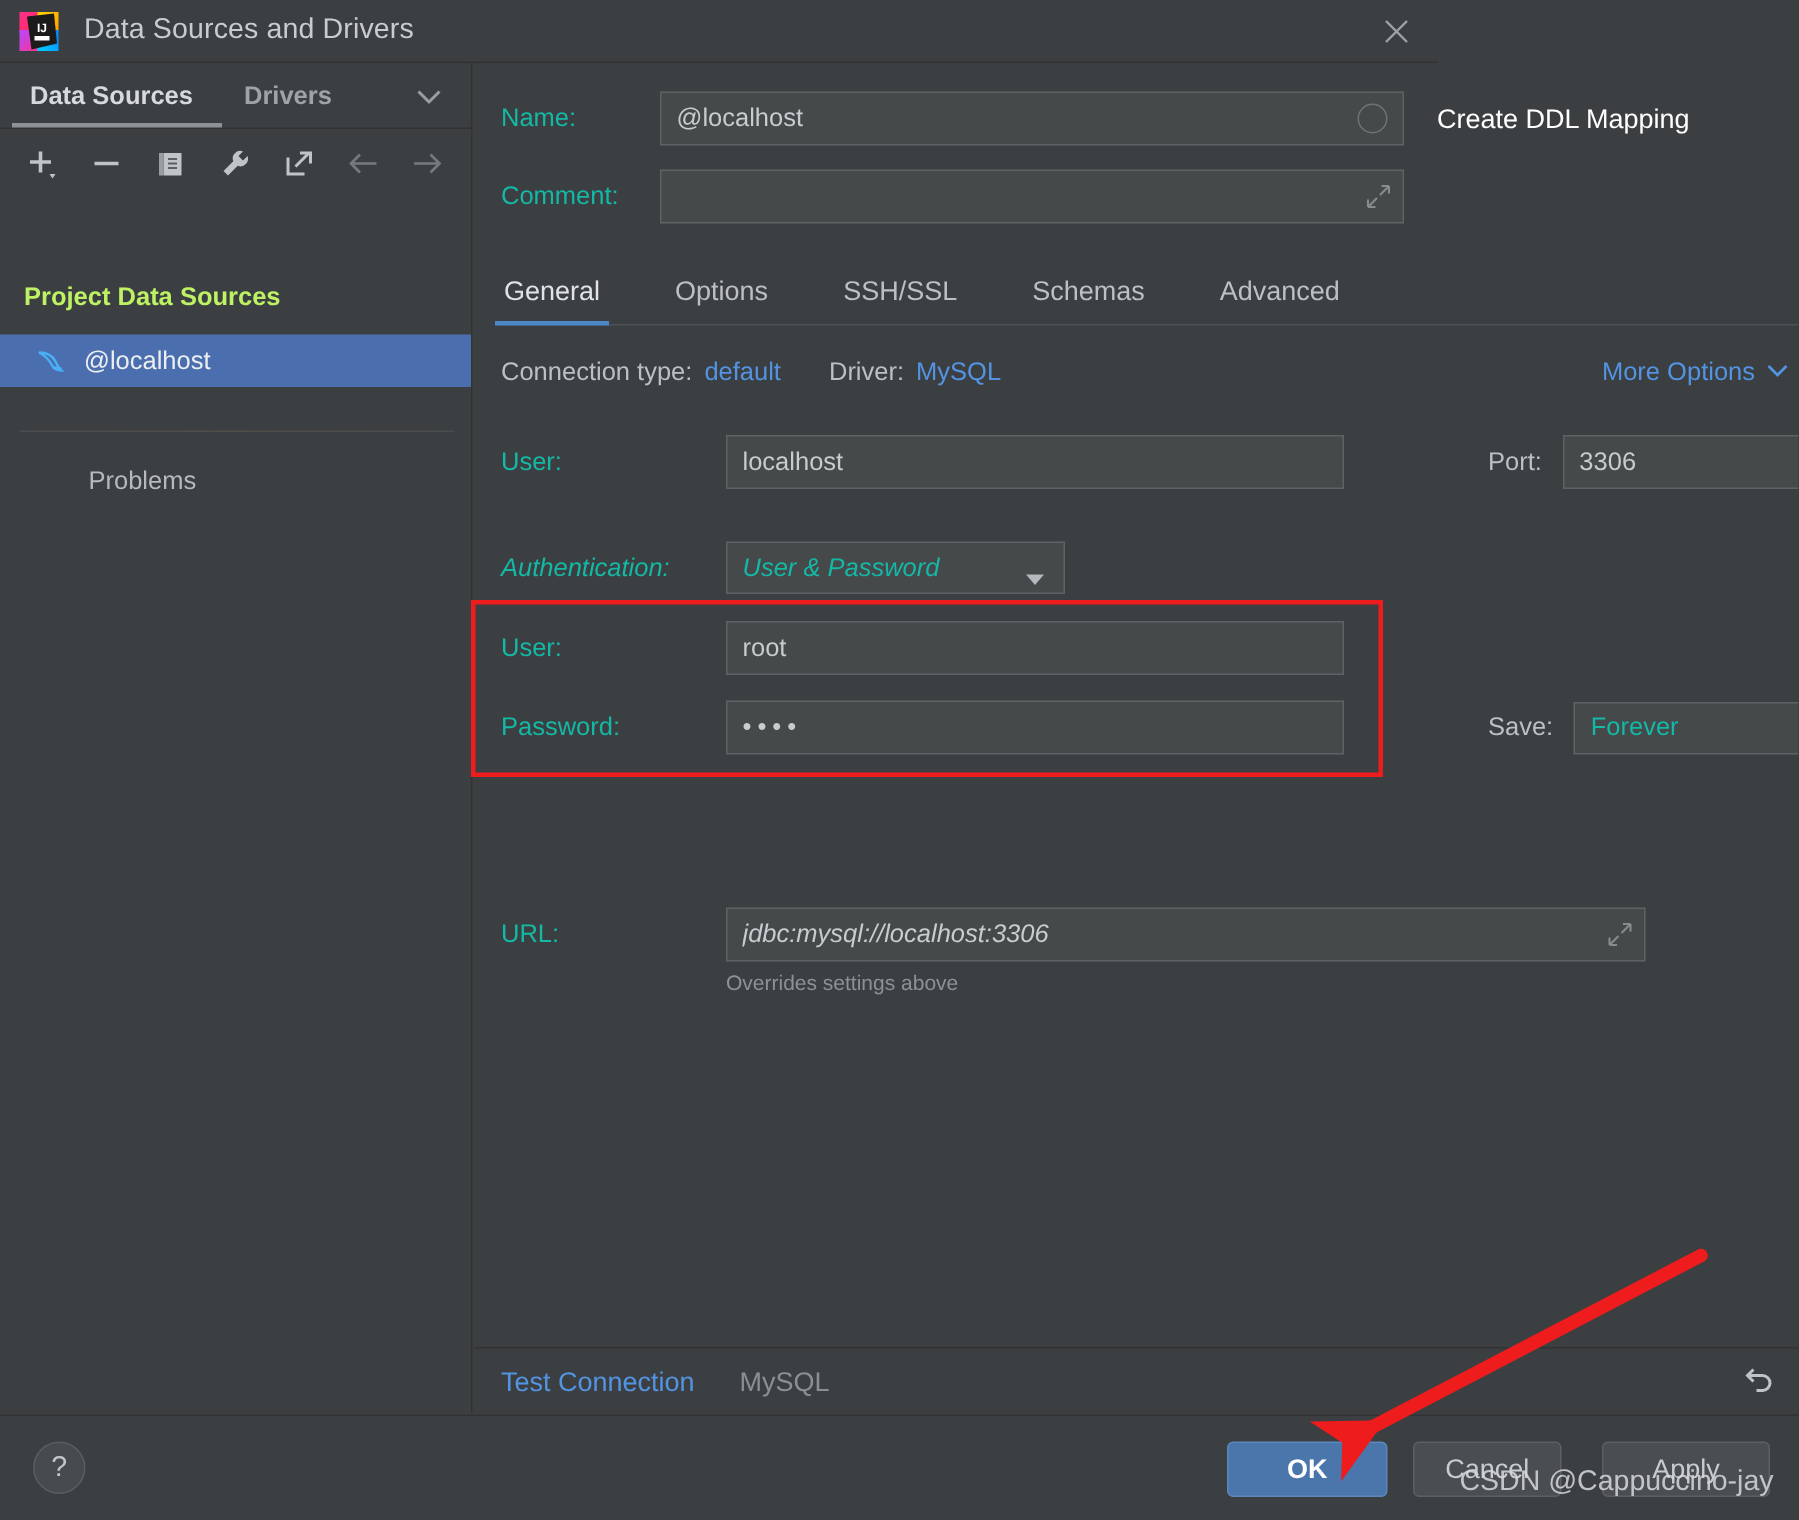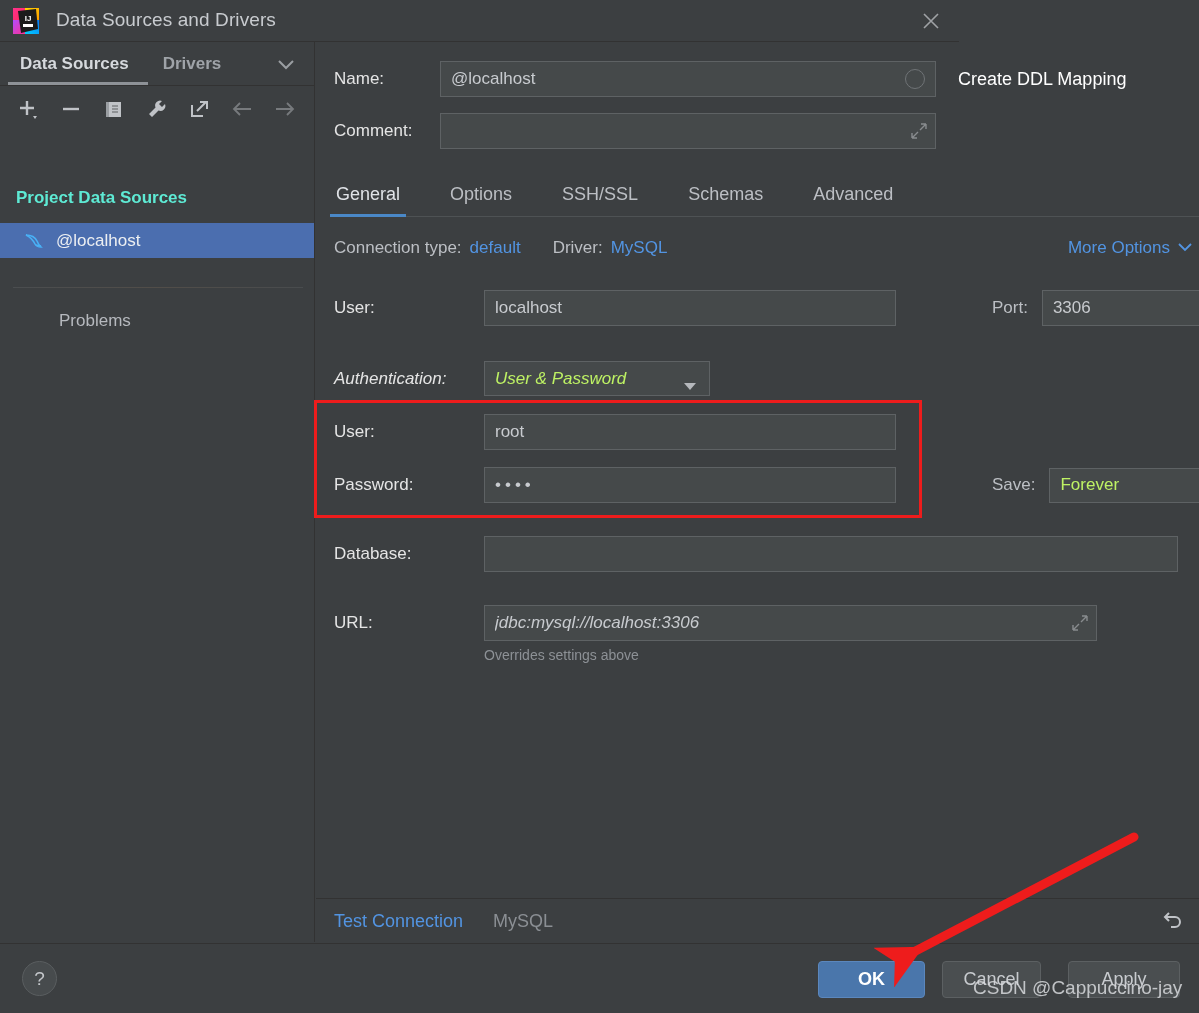--- a/index.html
+++ b/index.html
@@ -72,21 +72,21 @@
     width: 34px; height: 34px; margin-left: 10px;
     display: flex; align-items: center; justify-content: center;
     cursor: pointer;
   }
   .tb-icon.nav { opacity: .45; }
   .tb-icon.first { margin-left: 12px; }
   .tb-spacer { flex: 1; }
 
   .side-group-title {
     position: absolute; left: 16px; top: 146px;
-    font-size: 17px; font-weight: bold; color: #5eead4;
+    font-size: 17px; font-weight: bold; color: #bef264;
   }
   .side-row-selected {
     position: absolute; left: 0; top: 181px; width: 314px; height: 35px;
     background: #4b6eaf;
     display: flex; align-items: center;
     cursor: pointer;
   }
   .side-row-selected .ds-icon { margin-left: 23px; width: 22px; height: 22px; }
   .side-row-selected .ds-label {
     margin-left: 11px; font-size: 17px; color: #eceff2;
@@ -99,21 +99,21 @@
   .side-problems {
     position: absolute; left: 59px; top: 269px;
     font-size: 17px; color: #b6b9be; cursor: pointer;
   }
 
   
   .detail {
     position: absolute; left: 316px; top: 42px; width: 883px; height: 858px;
     background: #3c3f41;
   }
-  .lbl { font-size: 17px; color: #e5e5e5; }
+  .lbl { font-size: 17px; color: #14b8a6; }
 
   .field {
     background: #45494a;
     border: 1px solid #5e6264;
     color: #c8cbcf;
     font-size: 17px;
     font-family: "Liberation Sans", sans-serif;
     padding: 0 10px;
     outline: none;
   }
@@ -174,21 +174,21 @@
   #port-label { margin-left: 96px; font-size: 17px; color: #bcbfc4; }
   #port-input { width: 180px; height: 36px; margin-left: 14px; }
 
   
   #row-auth { left: 18px; top: 319px; font-style: italic; }
   #row-auth .lbl { width: 150px; }
   .combo {
     position: relative;
     background: #45494a; border: 1px solid #5e6264;
     height: 35px; display: flex; align-items: center;
-    color: #bef264; font-size: 17px; padding: 0 10px;
+    color: #14b8a6; font-size: 17px; padding: 0 10px;
     cursor: pointer;
   }
   #auth-combo { width: 226px; }
   .combo .caret { position: absolute; right: 12px; top: 14px; }
 
   
   .redbox {
     position: absolute; left: -2px; top: 358px;
     width: 608px; height: 118px;
     border: 3px solid #ee1c1c;
@@ -473,24 +473,20 @@
     <div class="row" id="row-pass">
       <span class="lbl">Password:</span>
       <input class="field" id="pass-input" type="text" value="••••" style="">
       <span id="save-label">Save:</span>
       <span class="combo" id="save-combo">
         <span>Forever</span>
 
       </span>
     </div>
 
-    <div class="row" id="row-db">
-      <span class="lbl">Database:</span>
-      <input class="field" id="db-input" type="text" value="" style="">
-    </div>
 
     <div class="row" id="row-url">
       <span class="lbl">URL:</span>
       <span class="url-wrap">
         <input class="field" id="url-input" type="text" value="jdbc:mysql://localhost:3306" style="">
         <span class="expand-ico">
           <svg width="18" height="18" viewBox="0 0 18 18">
             <path d="M16 2 L10 8 M16 2 H11 M16 2 V7" stroke="#b5b8bc" stroke-width="1.4" fill="none"></path>
             <path d="M2 16 L8 10 M2 16 H7 M2 16 V11" stroke="#b5b8bc" stroke-width="1.4" fill="none"></path>
           </svg>

